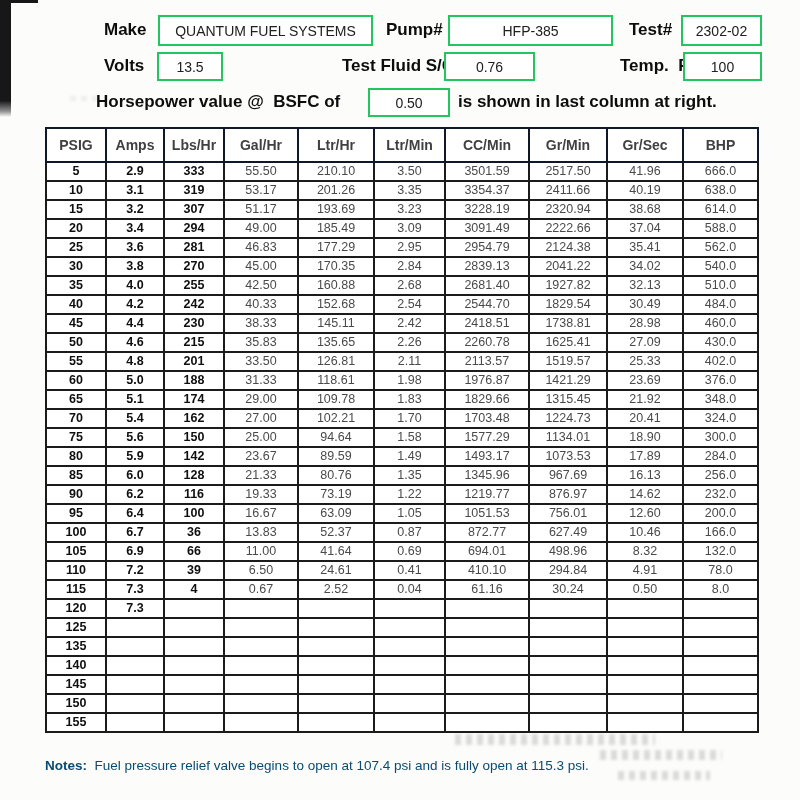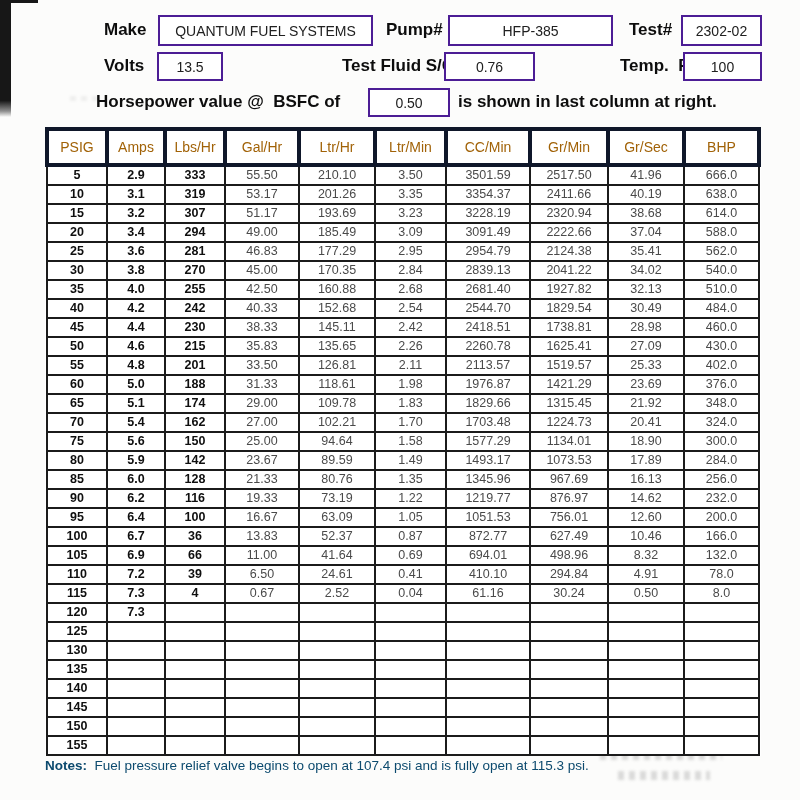--- a/index.html
+++ b/index.html
@@ -4,38 +4,38 @@
 <style>
   html,body{margin:0;padding:0;}
   body{
     width:800px;height:800px;position:relative;overflow:hidden;
     background:#fcfcfb;color:#111;
     font-family:"Liberation Sans", sans-serif;
   }
   
   .flabel{position:absolute;font-weight:bold;font-size:17px;color:#0d0d0d;white-space:pre;}
   .fbox{
-    position:absolute;border:2px solid #4c1d95;background:#fff;
+    position:absolute;border:2px solid #22c55e;background:#fff;
     display:flex;align-items:center;justify-content:center;
     font-size:14px;color:#202020;white-space:pre;
   }
   #make-label{left:104px;top:20px;}    #make-box{left:158px;top:15px;width:211px;height:27px;}
   #pump-label{left:386px;top:20px;}    #pump-box{left:448px;top:15px;width:161px;height:27px;text-align:right;}
   #test-label{left:629px;top:20px;}    #test-box{left:681px;top:15px;width:77px;height:27px;}
   #volts-label{left:104px;top:56px;}   #volts-box{left:157px;top:52px;width:62px;height:25px;}
   #sg-label{left:342px;top:56px;}      #sg-box{left:444px;top:52px;width:87px;height:25px;}
   #temp-label{left:620px;top:56px;text-align:right;}    #temp-box{left:683px;top:52px;width:75px;height:25px;}
   #bsfc-prefix{left:96px;top:92px;}    #bsfc-box{left:368px;top:88px;width:78px;height:25px;}
   #bsfc-suffix{left:458px;top:92px;}
   
   .tablewrap{position:absolute;left:45px;top:127px;}
   table{border-collapse:collapse;table-layout:fixed;background:#fff;}
   th{
-    border:4px solid #0f172a;height:32px;padding:0;
-    font-size:14px;font-weight:normal;color:#a16207;text-align:center;
+    border:2px solid #0f172a;height:32px;padding:0;
+    font-size:14px;font-weight:bold;color:#404040;text-align:center;
   }
   td{
     border:2px solid #1b1b1b;height:17px;padding:0;line-height:17px;
     font-size:12.5px;text-align:center;color:#4a4a4a;overflow:hidden;
   }
   td.bold-col{font-weight:bold;color:#0f0f0f;}
   
   .notes{position:absolute;left:45px;top:758px;font-size:13.5px;color:#0c4a6e;white-space:pre;}
   .notes .nlabel{font-weight:bold;}
   
@@ -406,32 +406,20 @@
           <td class="bold-col"></td>
           <td></td>
           <td></td>
           <td></td>
           <td></td>
           <td></td>
           <td></td>
           <td></td>
         </tr>
         <tr>
-          <td class="bold-col">130</td>
-          <td class="bold-col"></td>
-          <td class="bold-col"></td>
-          <td></td>
-          <td></td>
-          <td></td>
-          <td></td>
-          <td></td>
-          <td></td>
-          <td></td>
-        </tr>
-        <tr>
           <td class="bold-col">135</td>
           <td class="bold-col"></td>
           <td class="bold-col"></td>
           <td></td>
           <td></td>
           <td></td>
           <td></td>
           <td></td>
           <td></td>
           <td></td>

